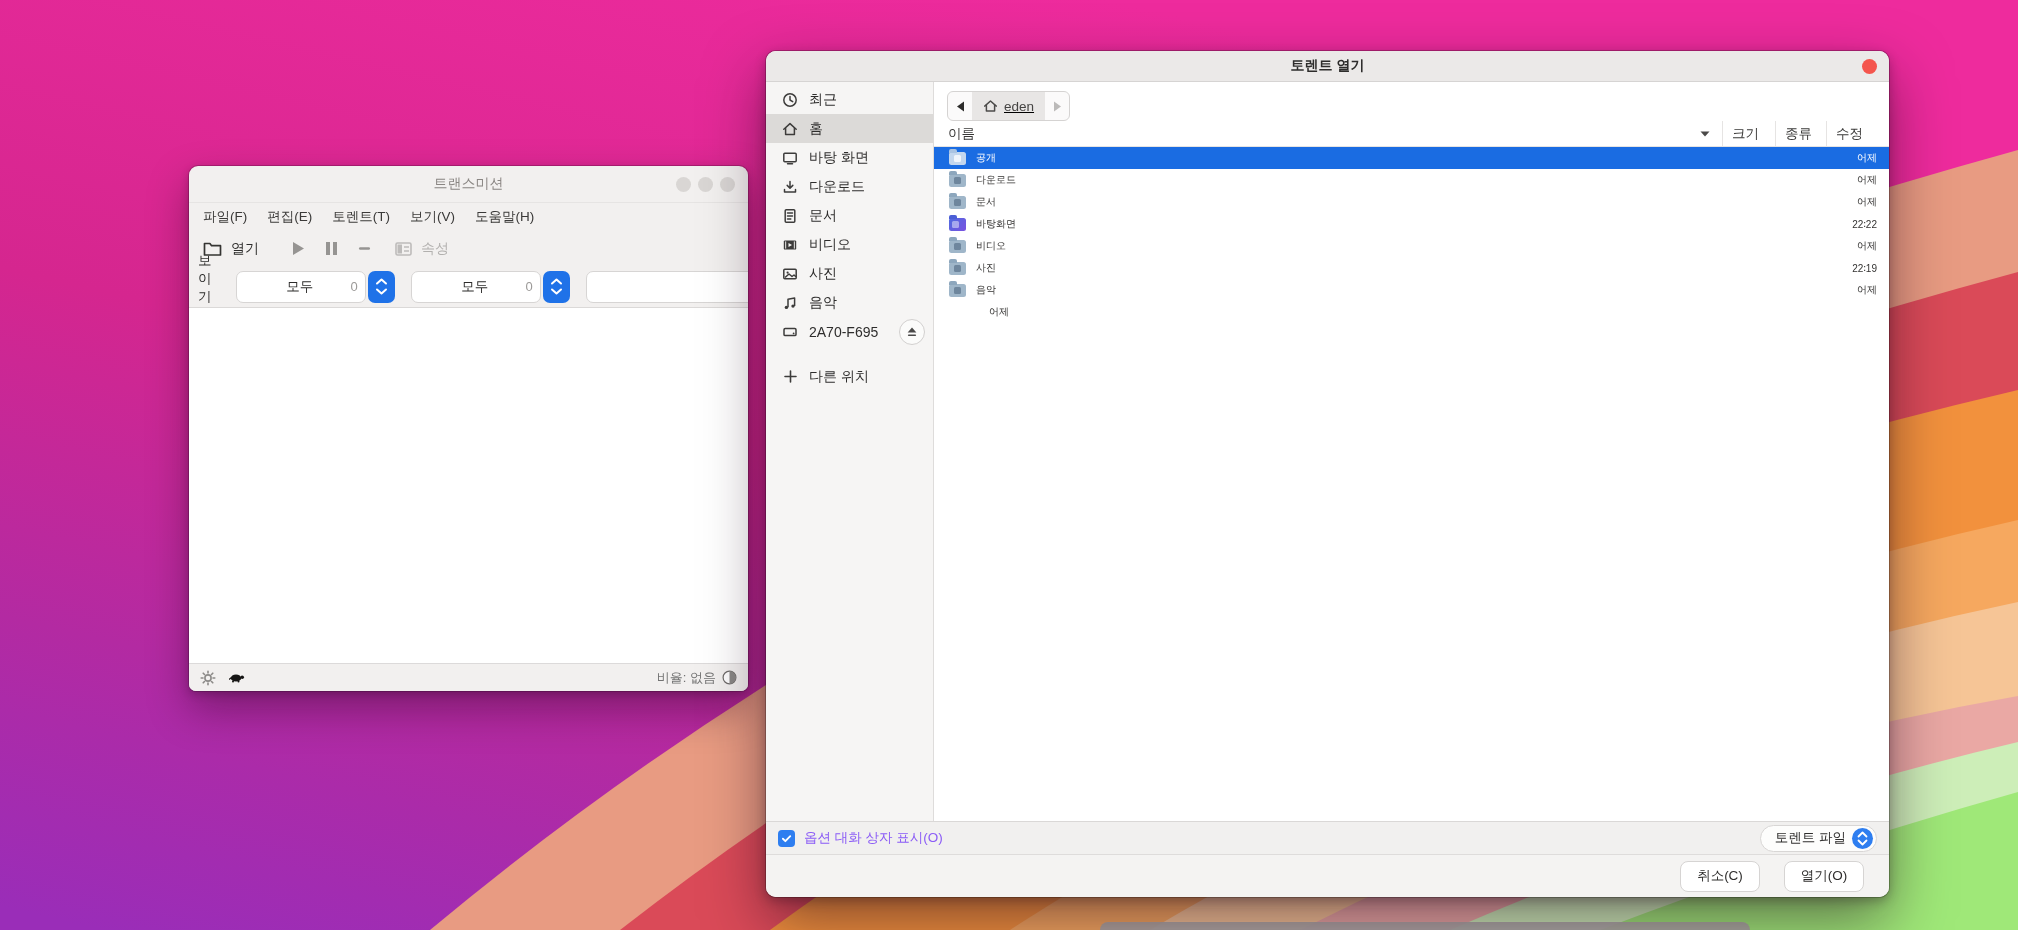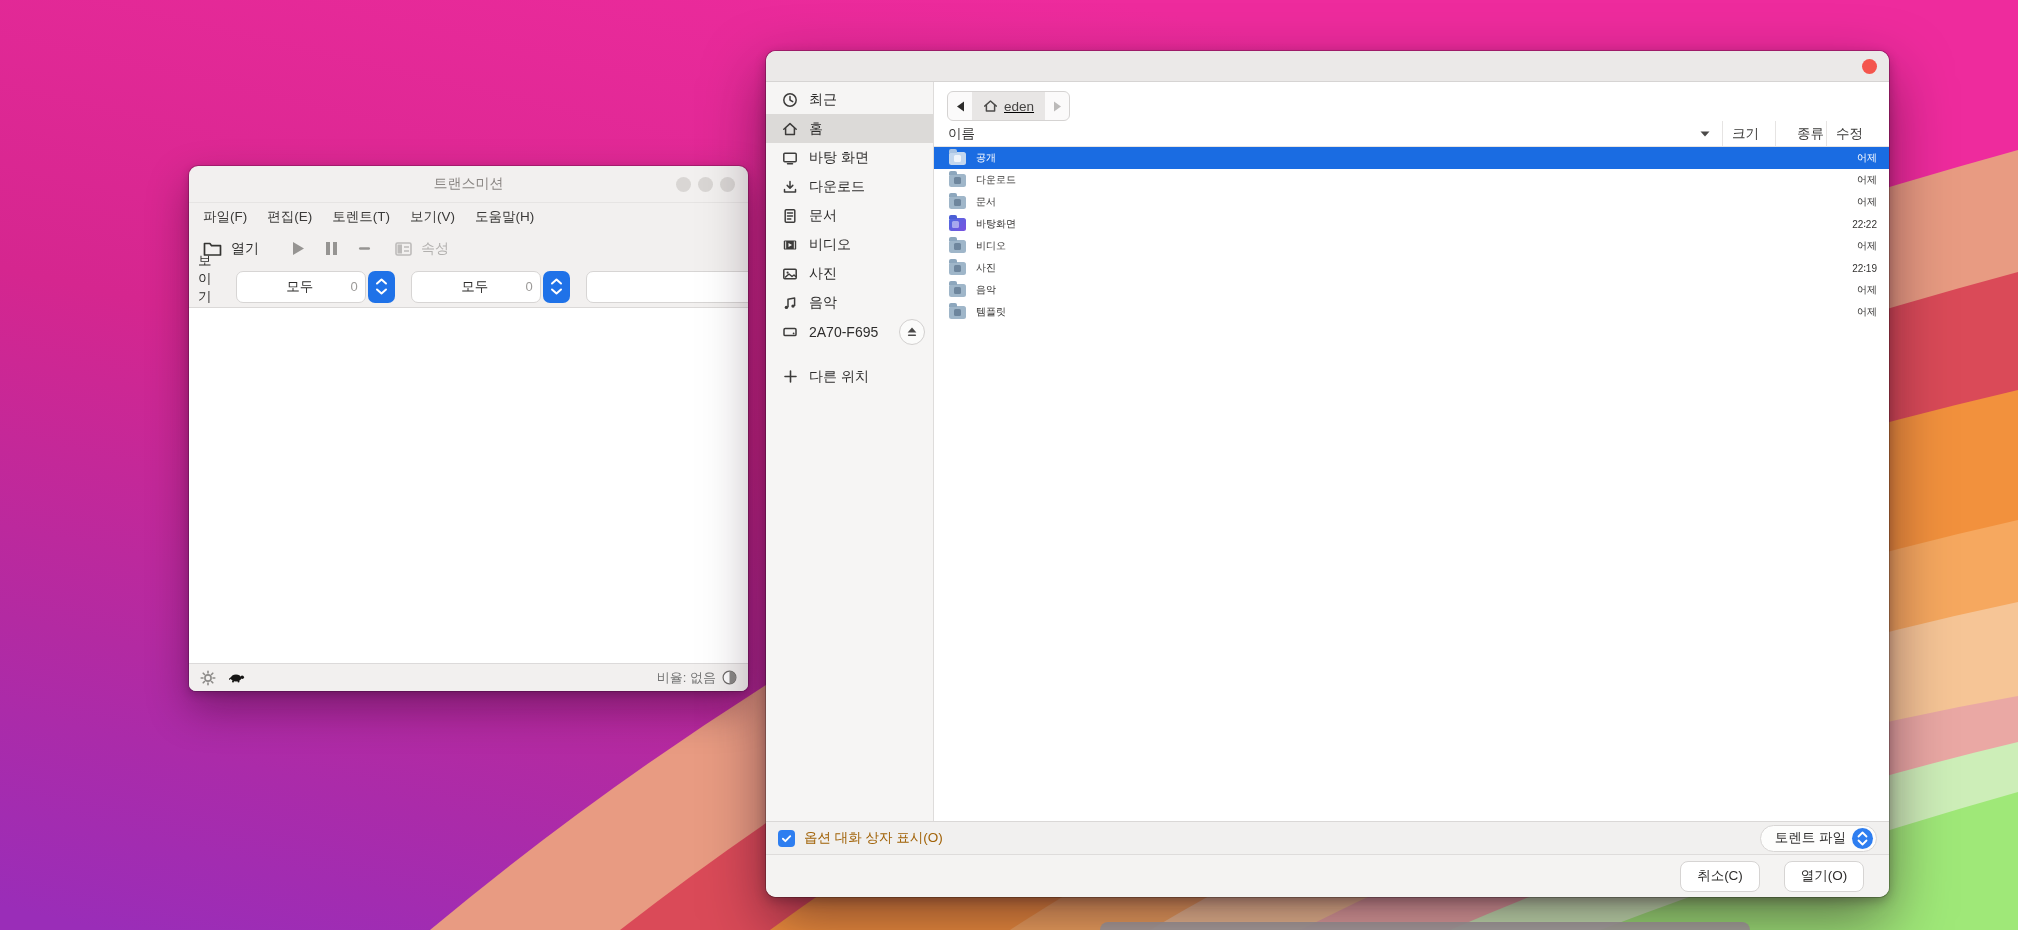--- a/index.html
+++ b/index.html
@@ -53,39 +53,39 @@
   .filepane{flex:1;display:flex;flex-direction:column;background:#fff;min-width:0;}
   .pathbar-row{padding:9px 0 0 13px;flex:none;}
   .pathbar{display:inline-flex;height:28px;border:1px solid #d5d3d2;border-radius:6px;overflow:hidden;background:#fbfafa;align-items:stretch;text-decoration:underline;}
   .pb-back,.pb-fwd{width:24px;display:flex;align-items:center;justify-content:center;}
   .pb-cur{background:#e8e6e5;display:flex;align-items:center;gap:6px;padding:0 11px;font-size:13.5px;color:#454443;}
   .cols{display:flex;align-items:stretch;height:25px;border-bottom:1px solid #e6e4e3;font-size:13.5px;color:#393837;flex:none;}
   .cols>div{display:flex;align-items:center;box-sizing:border-box;}
   .col-name{flex:1;padding-left:14px;}
   .sort{margin-left:auto;margin-right:12px;display:flex;align-items:center;}
   .col-size{width:53px;border-left:1px solid #e6e4e3;padding-left:9px;}
-  .col-type{width:51px;border-left:1px solid #e6e4e3;padding-left:21px;}
+  .col-type{width:51px;border-left:1px solid #e6e4e3;padding-left:9px;}
   .col-mod{width:63px;border-left:1px solid #e6e4e3;padding-left:9px;}
   .rows{flex:1;overflow:hidden;}
   .frow{display:flex;align-items:center;height:22px;font-size:10px;color:#333231;}
   .frow.selected{background:#1a6ce2;color:#fff;}
   .fr-name{flex:1;display:flex;align-items:center;gap:10px;padding-left:15px;min-width:0;}
   .fr-mod{width:75px;text-align:right;padding-right:12px;flex:none;}
   .fi{width:17px;height:13px;border-radius:2.5px;background:#9fb6c9;position:relative;flex:none;}
   .fi::before{content:"";position:absolute;top:-3px;left:0;width:8px;height:4px;border-radius:2px 2px 0 0;background:#8da7bd;}
   .fi::after{content:"";position:absolute;top:3px;left:5px;right:5px;bottom:3px;border-radius:1.5px;background:rgba(70,95,120,.55);}
   .frow.selected .fi{background:#c3d7ee;}
   .frow.selected .fi::before{background:#aac4e2;}
   .frow.selected .fi::after{background:rgba(255,255,255,.75);}
   .fi.desktop{background:linear-gradient(135deg,#4f6be0,#7a52e0);}
   .fi.desktop::before{background:#4b5fd6;}
   .fi.desktop::after{background:rgba(255,255,255,.45);left:3px;right:7px;}
   .opt-row{height:32px;flex:none;background:#f1f0ef;border-top:1px solid #dad8d7;display:flex;align-items:center;padding:0 12px;gap:9px;}
   .chk{width:17px;height:17px;border-radius:4px;background:#2e7ef0;display:flex;align-items:center;justify-content:center;flex:none;}
-  .opt-label{font-size:13.5px;color:#a16207;}
+  .opt-label{font-size:13.5px;color:#8b5cf6;}
   .ffilter{margin-left:auto;height:27px;background:#fdfdfc;border:1px solid #d8d6d5;border-radius:14px;display:flex;align-items:center;gap:6px;padding:0 3px 0 14px;box-sizing:border-box;}
   .ffilter-label{font-size:13.5px;color:#2f2e2d;}
   .ffilter-btn{width:21px;height:21px;border-radius:50%;background:#2e7ef0;display:flex;align-items:center;justify-content:center;}
   .actions{height:42px;flex:none;background:#f4f3f2;border-top:1px solid #dedcdb;display:flex;align-items:center;justify-content:flex-end;gap:24px;padding-right:25px;}
   .btn{height:31px;min-width:80px;padding:0 14px;background:#fff;border:1px solid #d6d4d3;border-radius:8px;
        display:flex;align-items:center;justify-content:center;font-size:13.5px;color:#2f2e2d;box-sizing:border-box;}
 
   .dock-hint{position:absolute;left:1100px;bottom:0;width:650px;height:8px;background:#aba7a5;border-radius:9px 9px 0 0;opacity:.92;z-index:1;}
 </style>
 </head>
@@ -229,20 +229,21 @@
             <circle cx="7.5" cy="7.5" r="6.4" fill="#fdfdfd" stroke="#6e6c6a" stroke-width="1.2"></circle>
             <path d="M7.5 1.1 A6.4 6.4 0 0 1 7.5 13.9 Z" fill="#8a8886"></path>
           </svg>
         </span>
       </div>
     </div>
   </div>
 
   <div class="dlg">
     <div class="dlg-header">
+      <div class="dlg-title">토렌트 열기</div>
       <div class="dlg-close"></div>
     </div>
     <div class="dlg-body">
       <div class="sidebar">
         <div class="sb-item">
           <span class="sb-icon">
             <svg width="16" height="16" viewBox="0 0 16 16" fill="none" stroke="#3d3c3b" stroke-width="1.5" stroke-linecap="round" stroke-linejoin="round">
                 <circle cx="8" cy="8" r="6.2"></circle>
                 <path d="M8 4.4 V8 L10.7 9.6"></path>
               </svg>
@@ -428,24 +429,20 @@
             <div class="fr-mod">22∶19</div>
           </div>
           <div class="frow">
             <div class="fr-name">
                 <span class="fi"></span>
                 <span>음악</span>
               </div>
             <div class="fr-mod">어제</div>
           </div>
           <div class="frow">
-            <div class="fr-name">
-                <span class="fi"></span>
-                <span>템플릿</span>
-              </div>
             <div class="fr-mod">어제</div>
           </div>
         </div>
       </div>
     </div>
 
     <div class="opt-row">
       <span class="chk">
         <svg width="13" height="13" viewBox="0 0 17 17" fill="none" stroke="#fff" stroke-width="2.4" stroke-linecap="round" stroke-linejoin="round">
             <path d="M3.8 8.8 l3.2 3.2 L13.4 5.4"></path>

